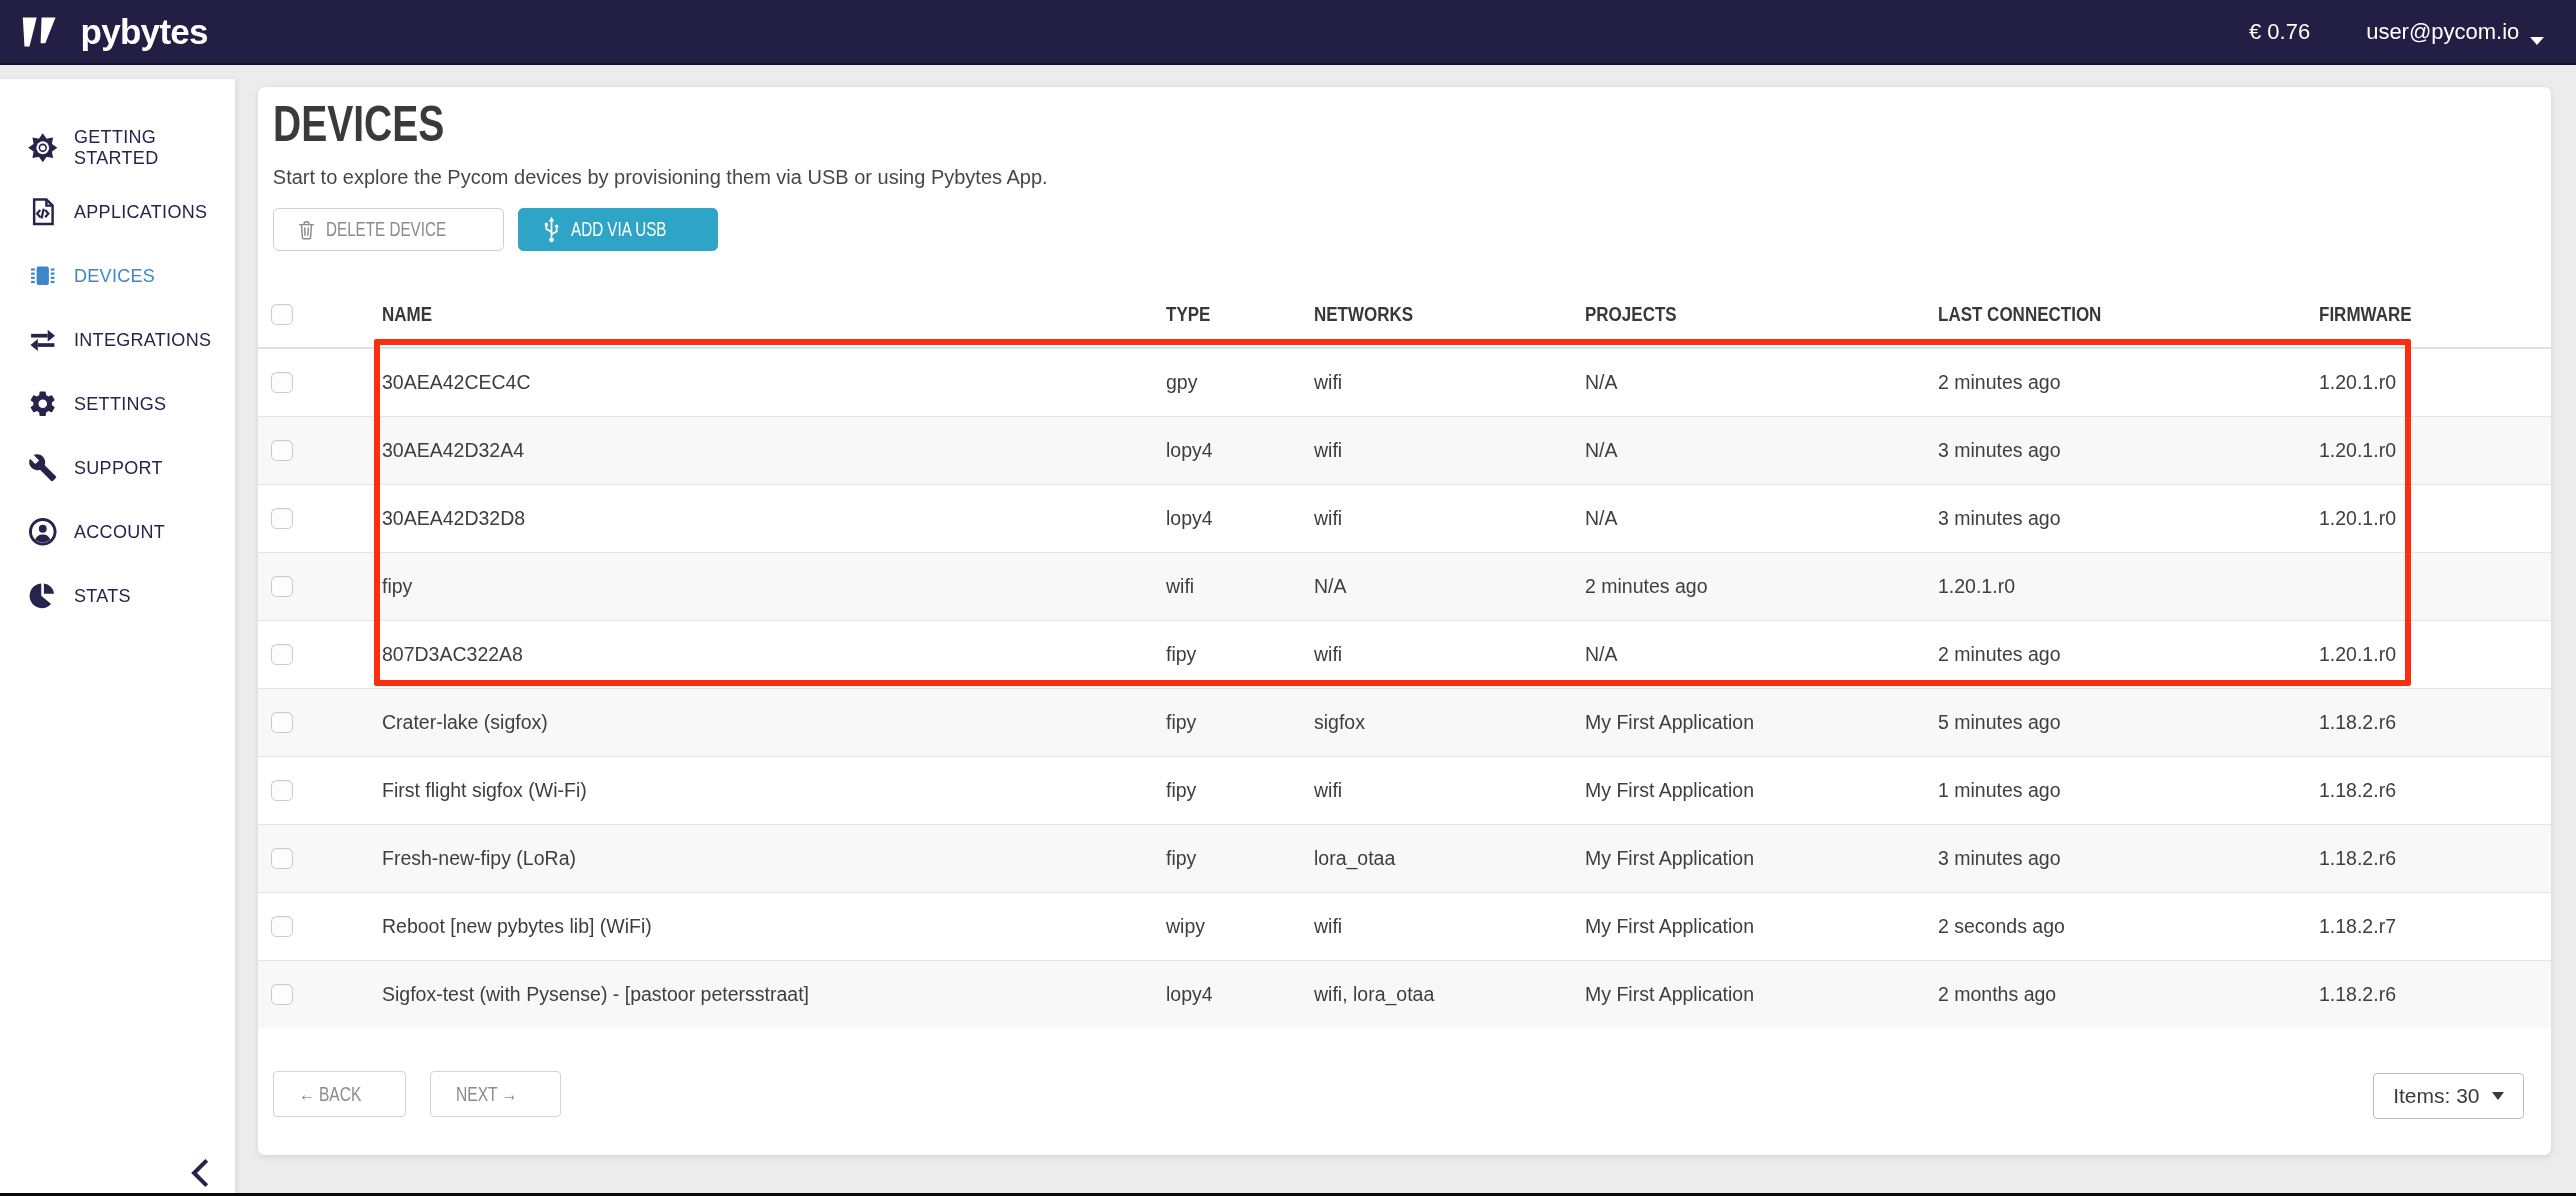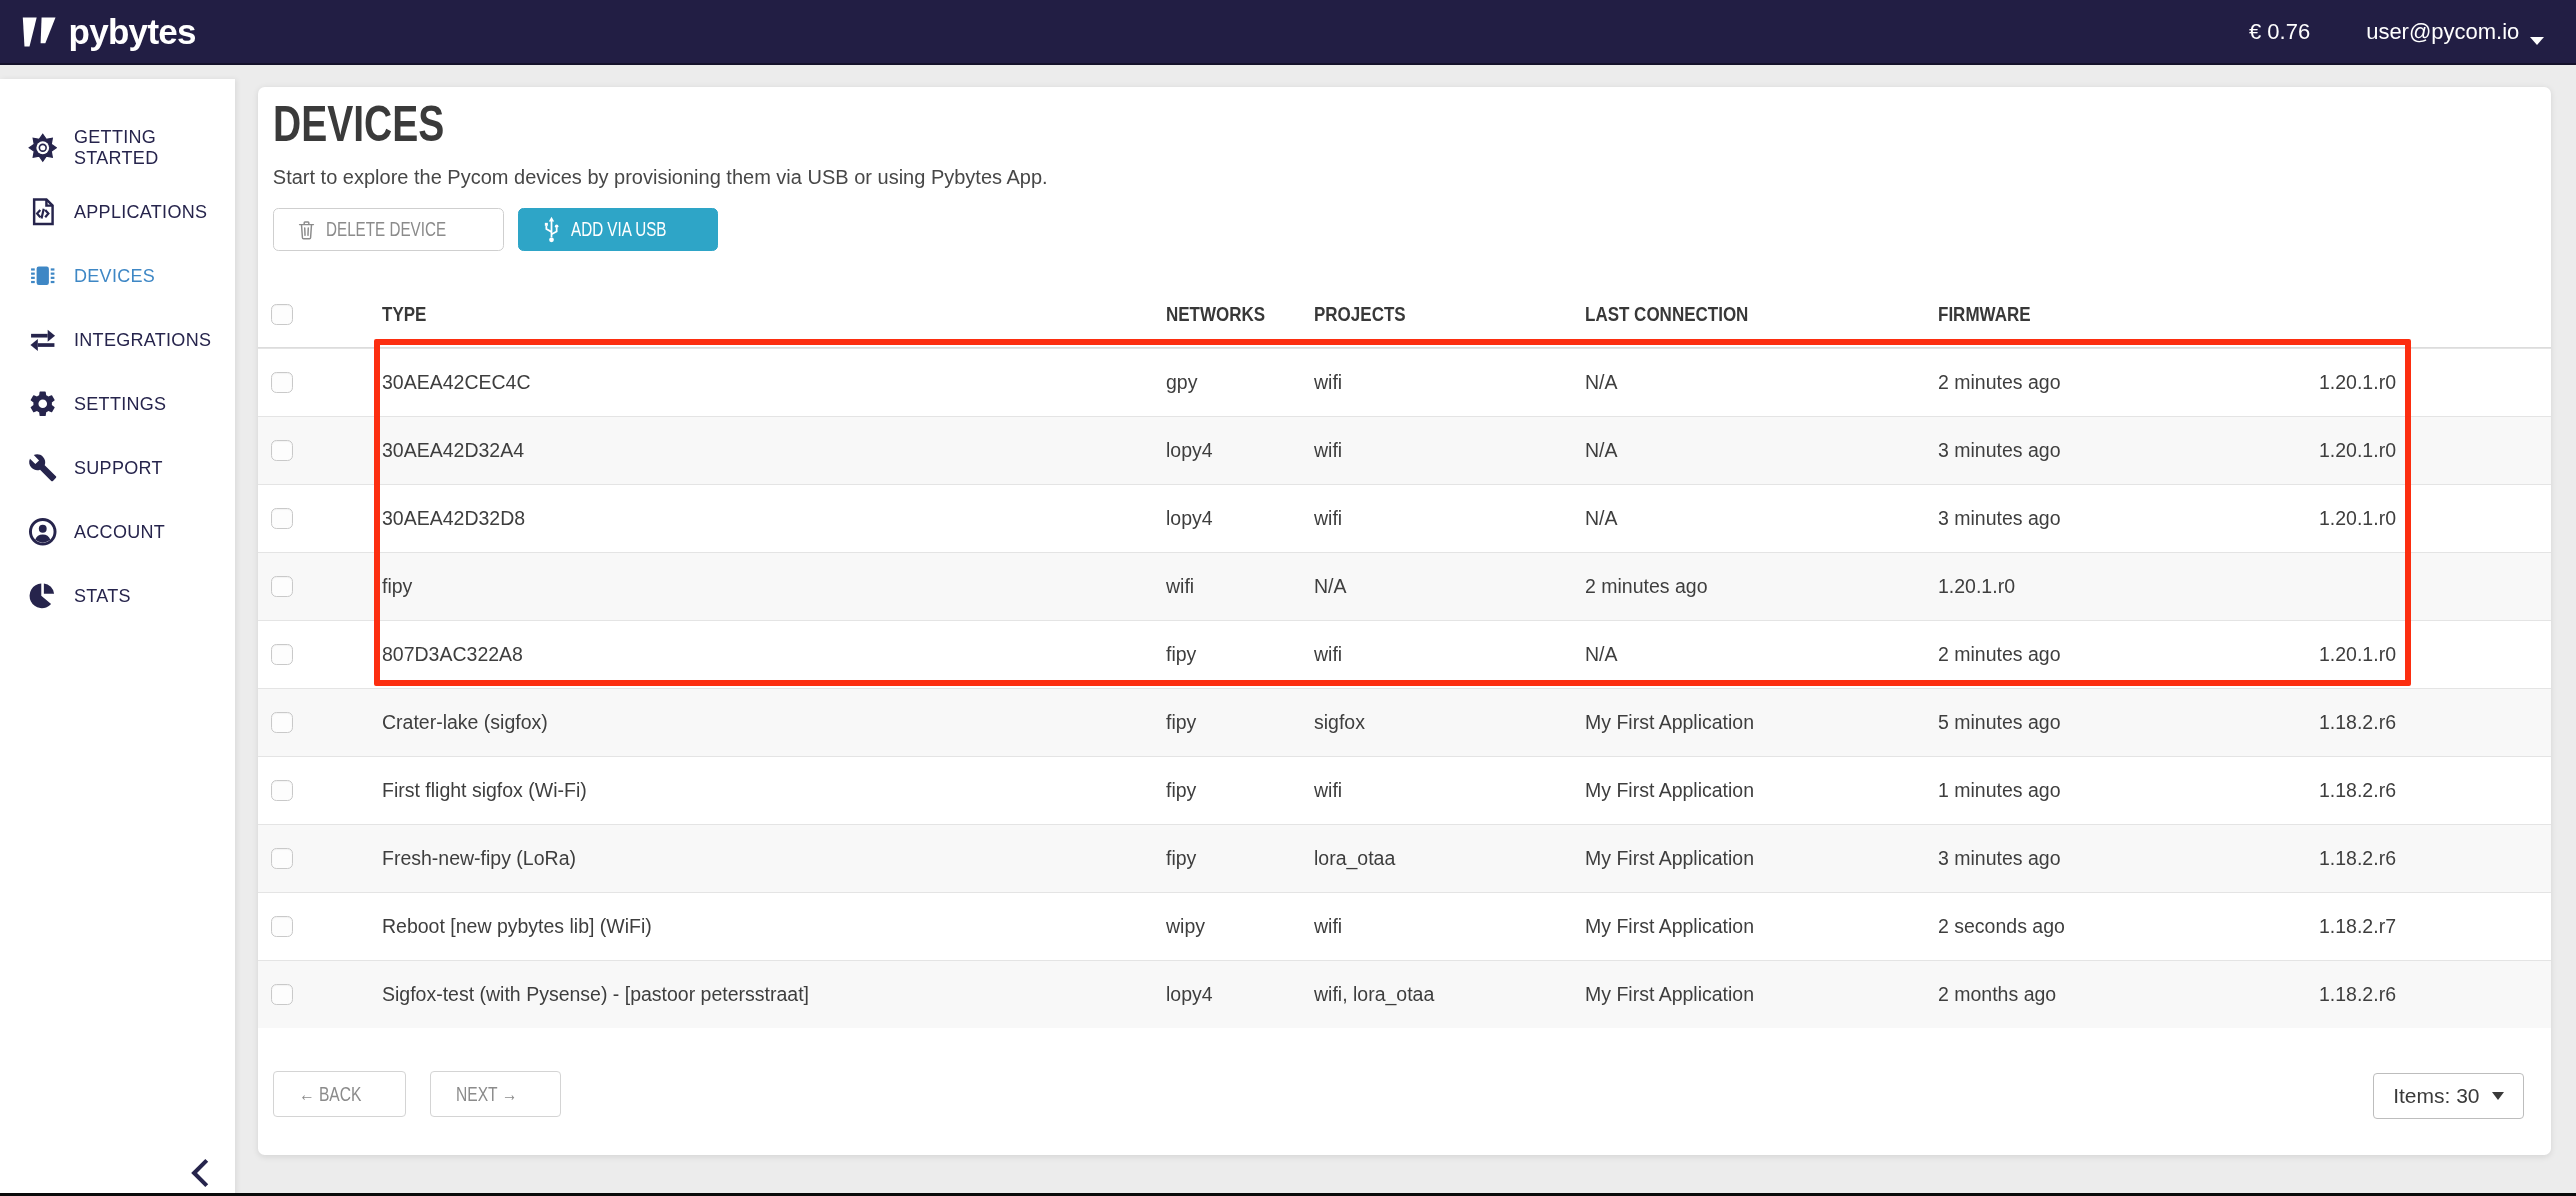--- a/index.html
+++ b/index.html
@@ -16,21 +16,21 @@
   }
   .cond{display:inline-block;transform:scaleX(.78);transform-origin:left center;white-space:nowrap;}
   .cond-h{display:inline-block;transform:scaleX(.85);transform-origin:left center;white-space:nowrap;}
 
   
   .topbar{
     position:absolute;left:0;top:0;width:100%;height:65px;
     background:var(--topbar-bg);display:flex;align-items:center;
     padding:0 32px 0 19.5px;border-bottom:2px solid #15122b;z-index:30;
   }
-  .logo{display:flex;align-items:center;gap:10px;}
+  .logo{display:flex;align-items:center;gap:22px;}
   .logo-text{color:#fff;font-size:35px;font-weight:700;letter-spacing:-0.7px;}
   .topbar-right{margin-left:auto;display:flex;align-items:center;gap:56px;}
   .balance{color:#fff;font-size:22px;}
   .user-menu{color:#fff;font-size:22px;display:flex;align-items:flex-end;gap:10.7px;cursor:pointer;}
   .caret{width:0;height:0;border-left:7.4px solid transparent;border-right:7.4px solid transparent;border-top:8.7px solid #fff;}
 
   
   .sidebar{
     position:absolute;left:0;top:79px;width:235px;height:1128px;
     background:#fff;box-shadow:2px 0 5.4px rgba(0,0,0,.07);z-index:20;
@@ -242,20 +242,21 @@
         <span class="cond">ADD VIA USB</span>
       </button>
     </div>
   </div>
 
   <section class="table">
     <div class="thead">
       <div class="cbwrap">
           <div class="checkbox"></div>
         </div>
+      <div class="hcell"><span class="cond-h">NAME</span></div>
       <div class="hcell"><span class="cond-h">TYPE</span></div>
       <div class="hcell"><span class="cond-h">NETWORKS</span></div>
       <div class="hcell"><span class="cond-h">PROJECTS</span></div>
       <div class="hcell"><span class="cond-h">LAST CONNECTION</span></div>
       <div class="hcell"><span class="cond-h">FIRMWARE</span></div>
     </div>
     <div class="rows" id="rows">
       <div class="highlight-box"></div>
     <div class="trow">
           <div class="cbwrap">

